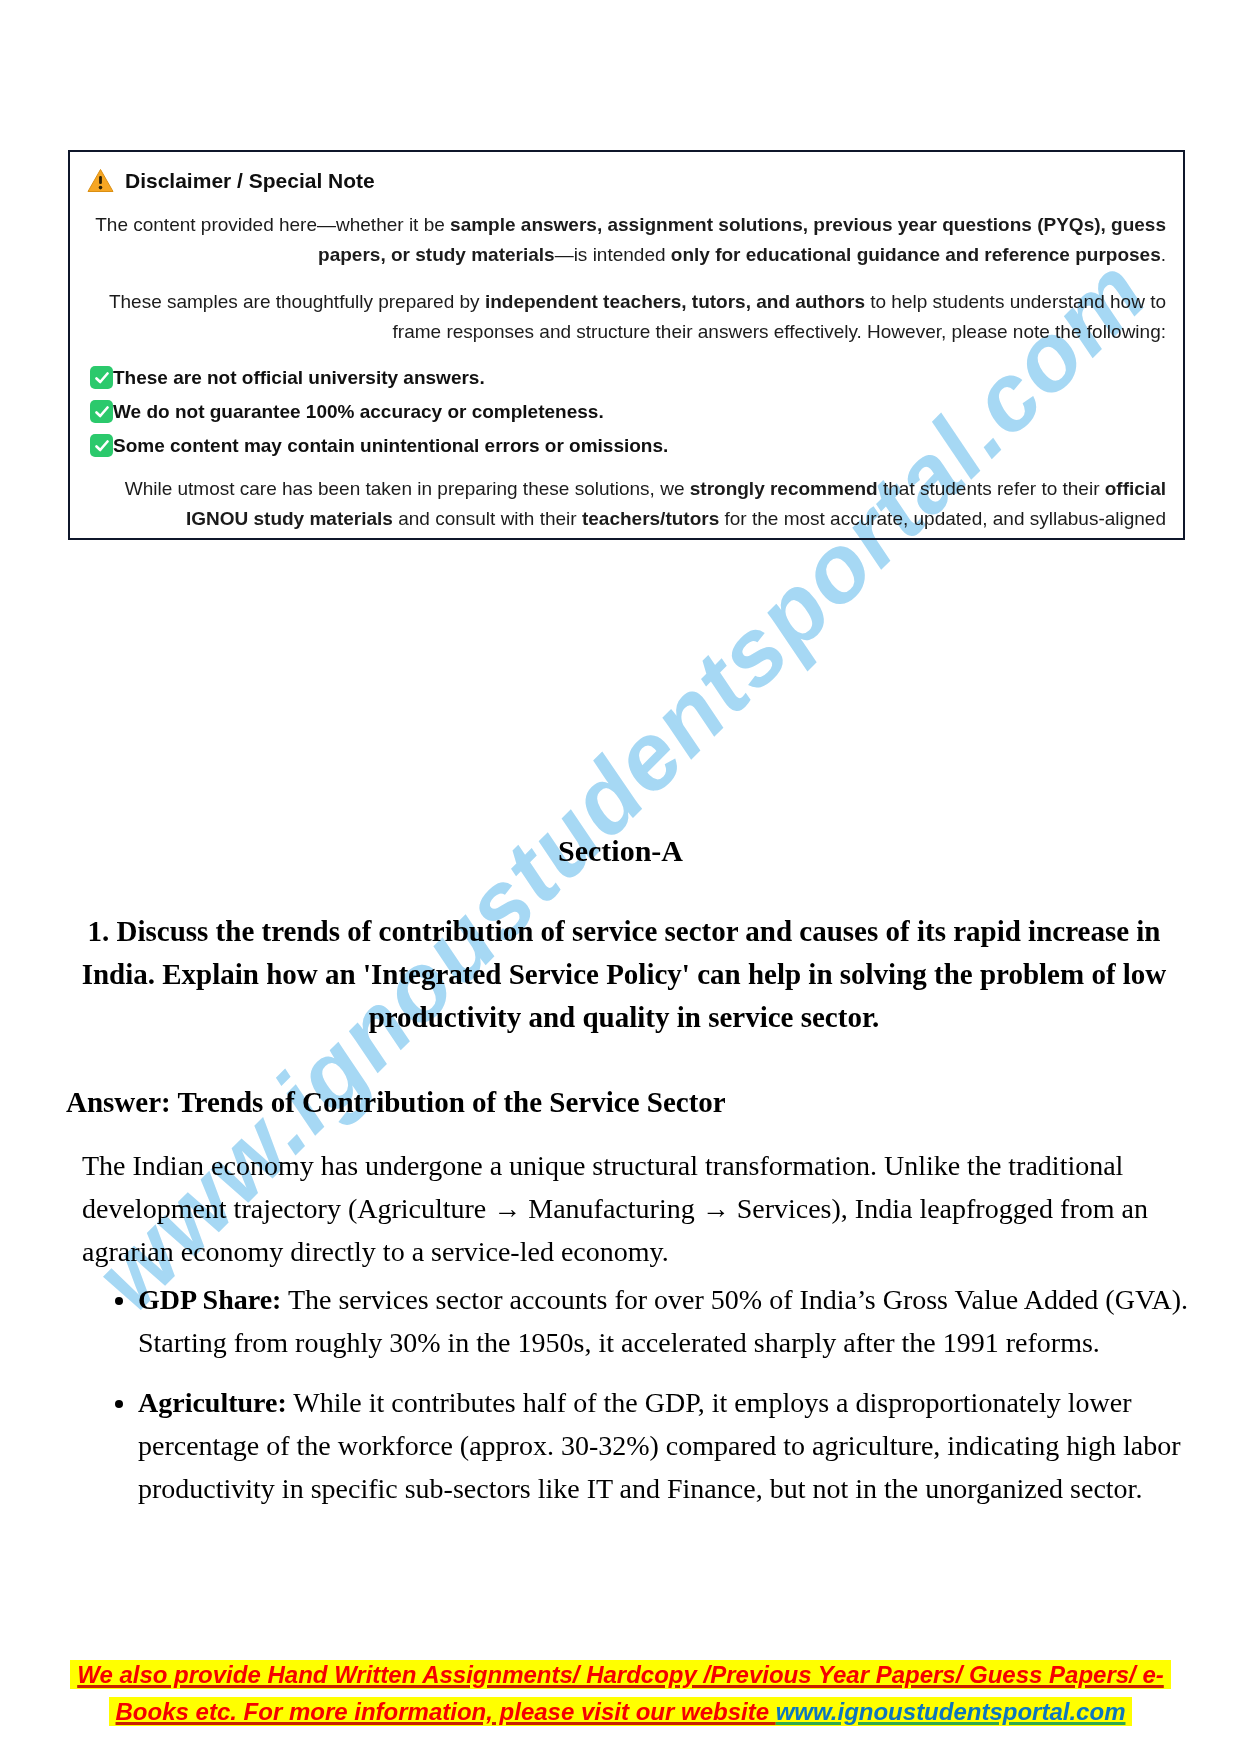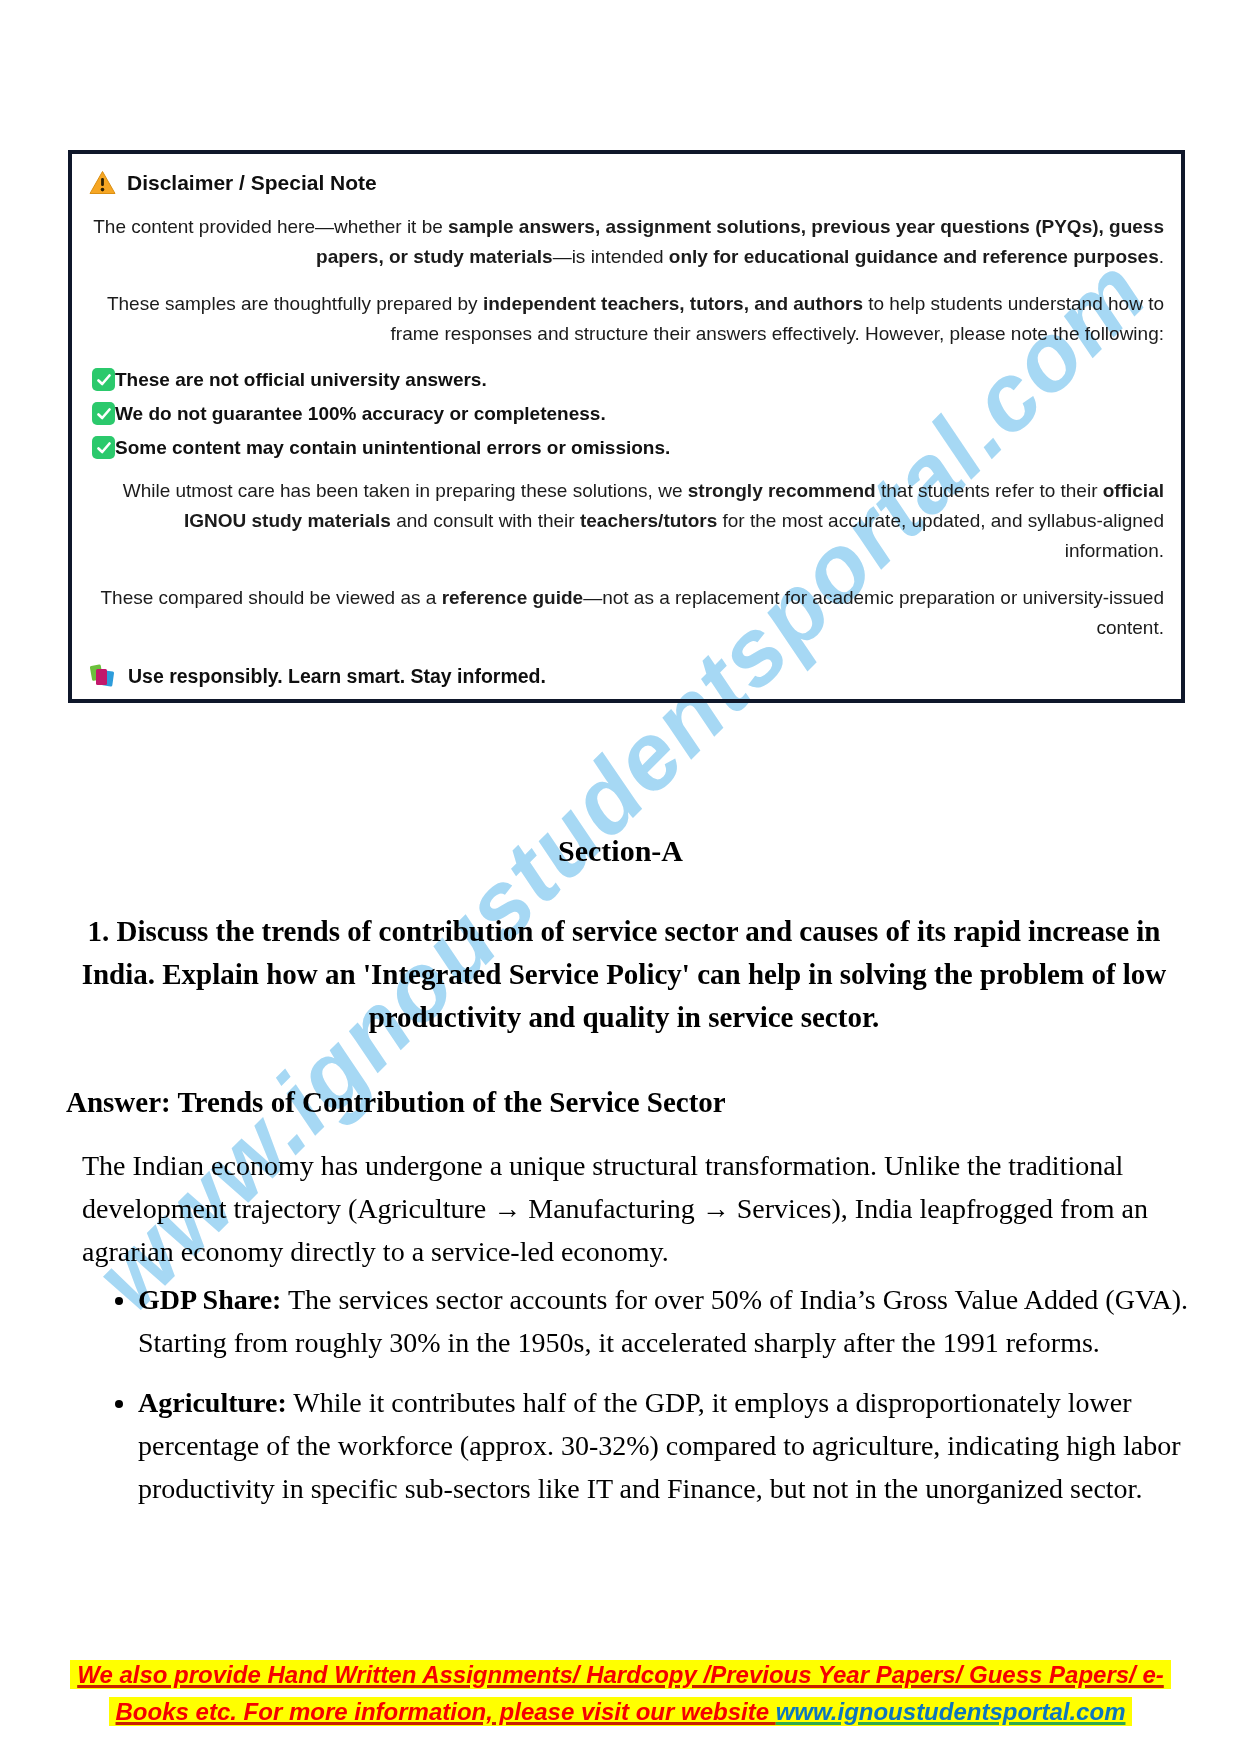--- a/index.html
+++ b/index.html
@@ -6,22 +6,22 @@
   .page{position:relative;width:1241px;height:1755px;background:#fff;overflow:hidden;
         font-family:"Liberation Sans",sans-serif;}
   
   .watermark{position:absolute;left:50%;top:784px;z-index:0;
      transform:translate(-50%,-50%) rotate(-45deg);
      font-family:"Liberation Sans",sans-serif;font-style:italic;font-weight:700;
      font-size:95px;letter-spacing:2px;color:#a6d8f4;white-space:nowrap;}
   .content{position:relative;z-index:1;}
 
   
-  .disclaimer-box{position:absolute;left:68px;top:150px;width:1117px;height:553px;
-     box-sizing:border-box;border:4px solid #0f172a;padding:14px 17px 0 17px;overflow:hidden;}
+  .disclaimer-box{position:absolute;left:68px;top:150px;width:1117px;height:390px;
+     box-sizing:border-box;border:2px solid #0f172a;padding:14px 17px 0 17px;overflow:hidden;}
   .disc-title-row{display:flex;align-items:center;gap:11px;margin:2px 0 0 0;}
   .disc-title{font-size:21px;font-weight:700;color:#0f0f0f;}
   .warn-icon{flex:none;display:inline-flex;}
   .disc-p{margin:17px 0 0 0;font-size:19px;line-height:30px;color:#1b1b1b;text-align:right;}
   .checklist{list-style:none;margin:19px 0 0 0;padding:0 0 0 3px;}
   .checklist li{display:flex;align-items:center;margin:0 0 11px 0;
      font-size:19px;font-weight:700;color:#101010;}
   .cbx{flex:none;width:23px;height:23px;border-radius:5px;background:#2bc96c;
      display:flex;align-items:center;justify-content:center;}
   .use-row{display:flex;align-items:center;gap:11px;margin-top:20px;

